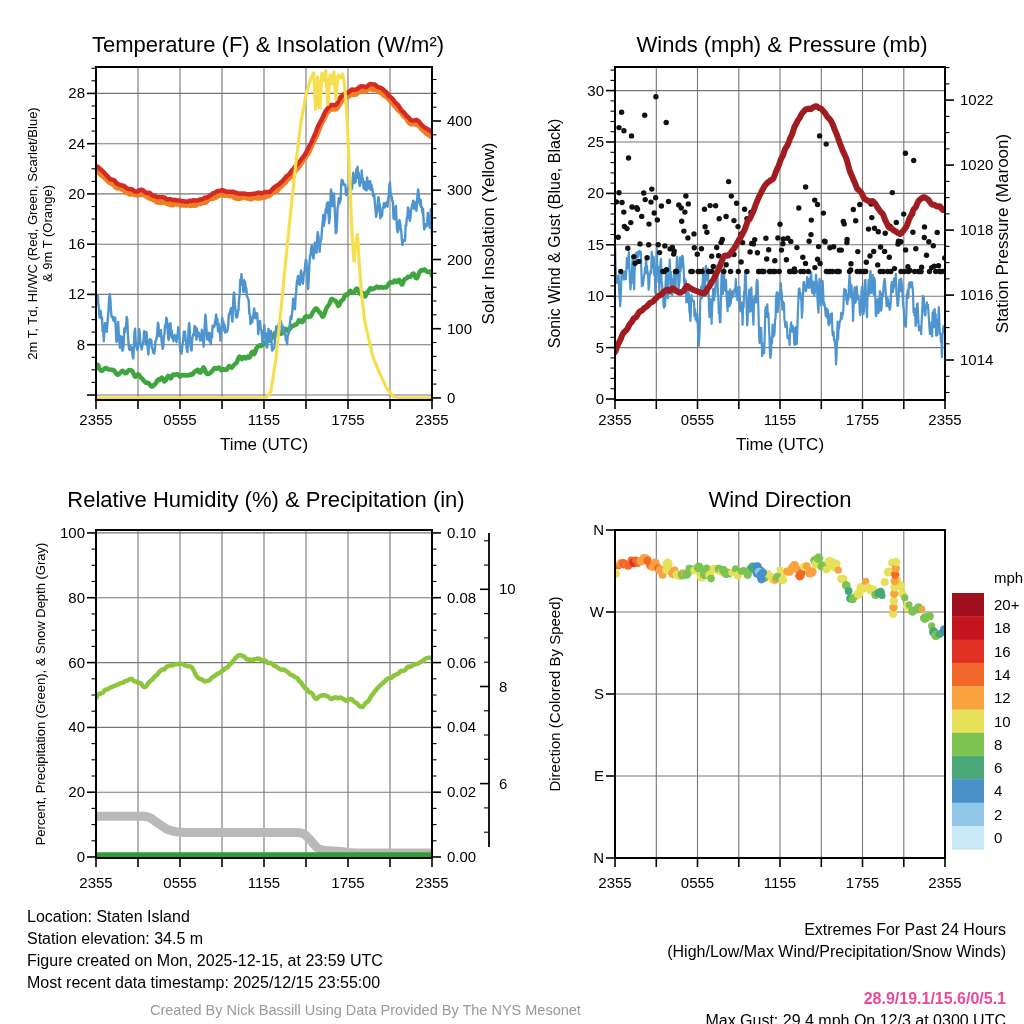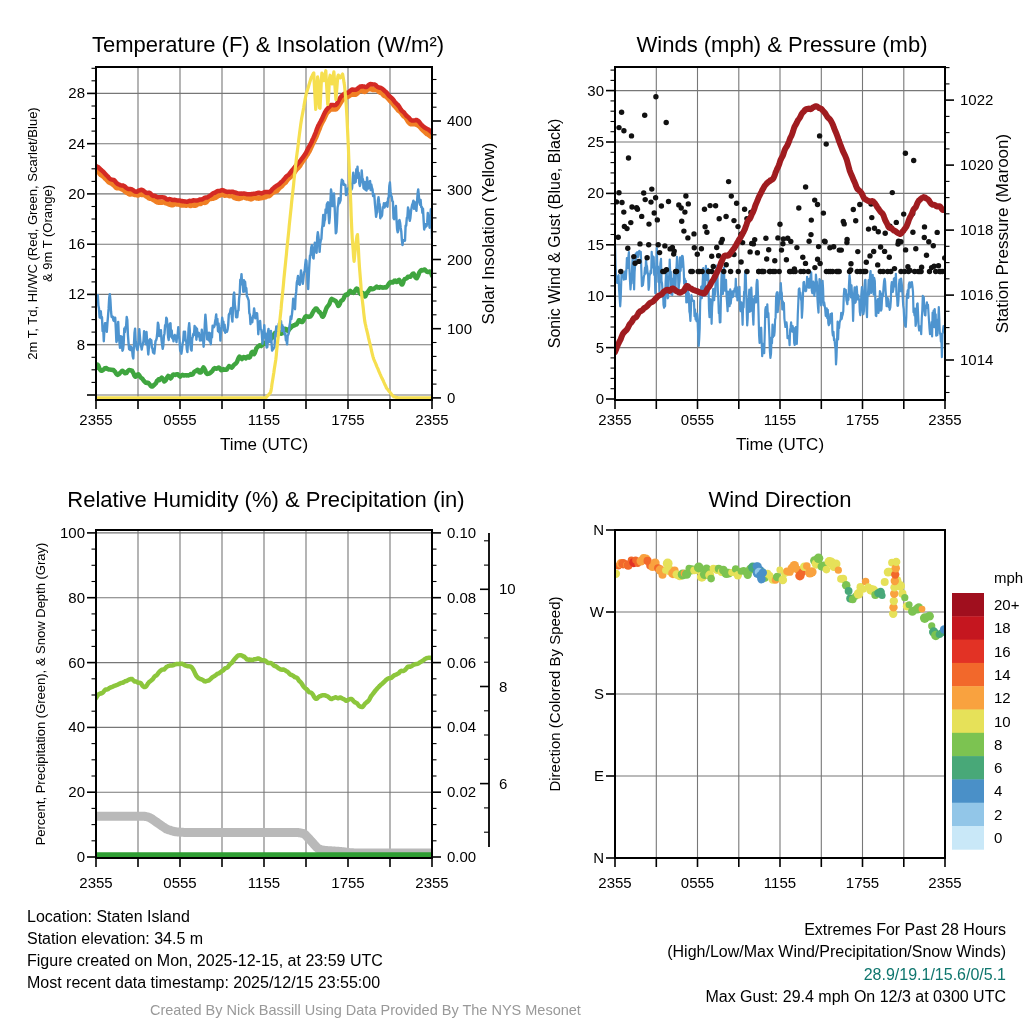--- a/index.html
+++ b/index.html
@@ -1,21 +1,21 @@
 <!DOCTYPE html>
 <html><head>
 <meta charset="utf-8">
 <style>
   html,body{margin:0;padding:0;background:#fff;font-family:"Liberation Sans",sans-serif;}
   #fig{position:relative;width:1024px;height:1024px;background:#fff;overflow:hidden;}
   #fig svg{position:absolute;overflow:visible;}
   #fig svg text{fill:#000;}
   .footer-left{position:absolute;left:27px;top:906px;font-size:16px;line-height:22px;color:#000;}
   .footer-right{position:absolute;right:18px;top:919px;font-size:16px;line-height:22.4px;color:#000;text-align:right;}
-  .footer-right .red{color:#0f766e;font-weight:normal;}
+  .footer-right .red{color:#ec4899;font-weight:bold;margin-top:24px;}
   .credit{position:absolute;left:150px;top:1002px;width:600px;font-size:14.5px;color:#999;}
 </style>
 </head>
 <body>
 
 <div id="fig">
   <svg id="svg0" width="512" height="470" style="left:0;top:0">
       <defs>
         <clipPath id="clip0">
           <rect x="96" y="67" width="336" height="333"></rect>
@@ -839,19 +839,19 @@
       </g>
     </svg>
 
   <div class="footer-left">
     <div>Location: Staten Island</div>
     <div>Station elevation: 34.5 m</div>
     <div>Figure created on Mon, 2025-12-15, at 23:59 UTC</div>
     <div>Most recent data timestamp: 2025/12/15 23:55:00</div>
   </div>
   <div class="footer-right">
-    <div>Extremes For Past 28 Hours</div>
+    <div>Extremes For Past 24 Hours</div>
     <div>(High/Low/Max Wind/Precipitation/Snow Winds)</div>
     <div class="red">28.9/19.1/15.6/0/5.1</div>
     <div>Max Gust: 29.4 mph On 12/3 at 0300 UTC</div>
   </div>
   <div class="credit">Created By Nick Bassill Using Data Provided By The NYS Mesonet</div>
 </div>
 
 </body></html>

